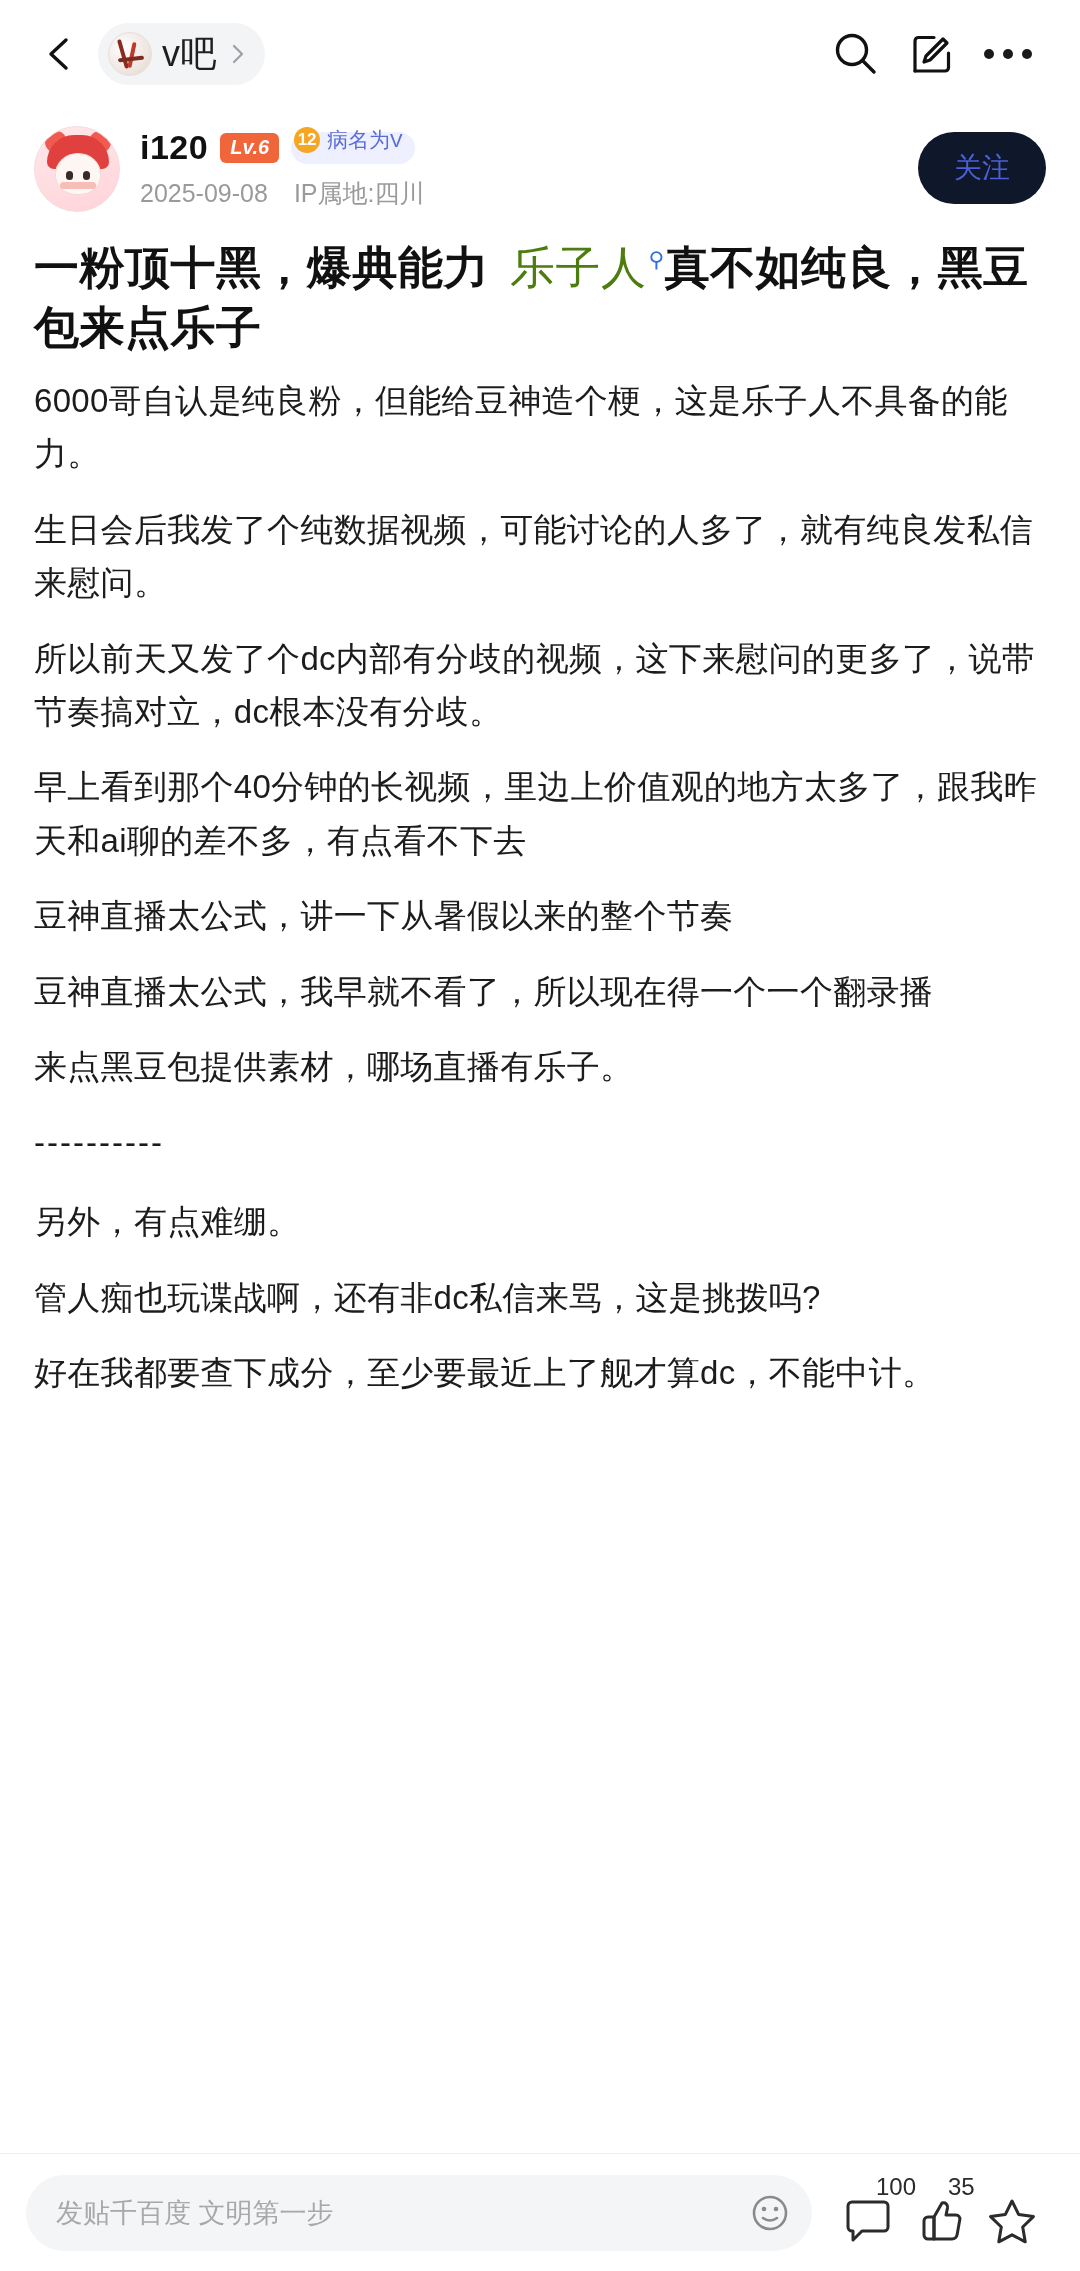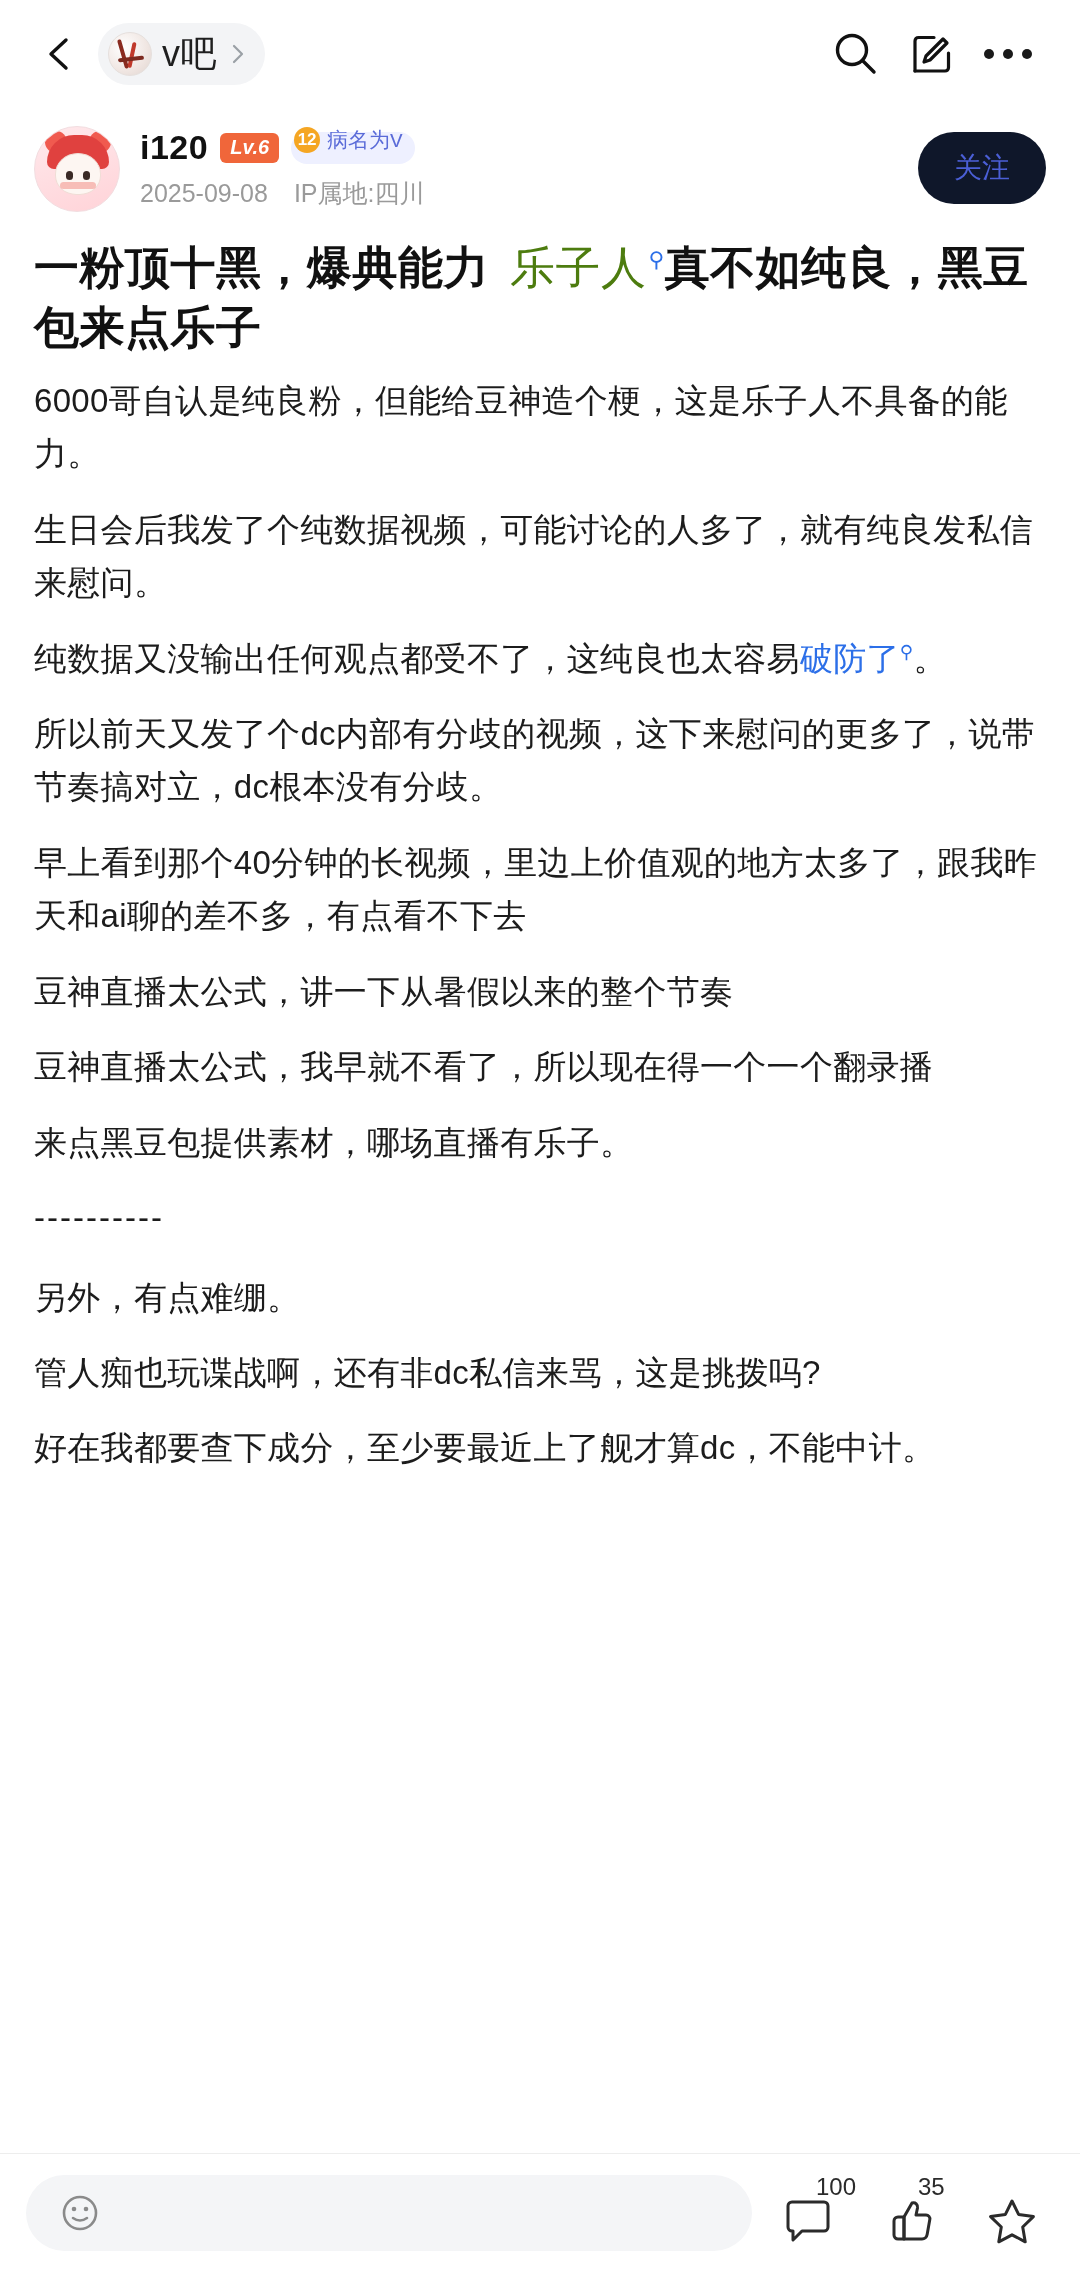--- a/index.html
+++ b/index.html
@@ -327,21 +327,20 @@
     text-overflow: ellipsis;
   }
   .emoji-btn {
     width: 48px; height: 48px;
     flex: 0 0 auto;
     display: flex; align-items: center; justify-content: center;
   }
   .action-group {
     display: flex;
     align-items: flex-start;
-    gap: 30px;
     flex: 0 0 auto;
     padding-right: 6px;
   }
   .action-item {
     position: relative;
     width: 72px;
     height: 72px;
     display: flex;
     align-items: flex-end;
     justify-content: center;
@@ -434,36 +433,34 @@
   <button class="follow-btn">关注</button>
 </div>
 
 <div class="post-title">
   <span>一粉顶十黑，爆典能力</span><span class="kw">乐子人</span><span class="kw-sup">⚲</span><span>真不如纯良，黑豆包来点乐子</span>
 </div>
 
 <div class="post-body">
   <p class="para">6000哥自认是纯良粉，但能给豆神造个梗，这是乐子人不具备的能力。</p>
   <p class="para">生日会后我发了个纯数据视频，可能讨论的人多了，就有纯良发私信来慰问。</p>
-  <p class="para">
-    <span>纯数据又没输出任何观点都受不了，这纯良也太容易</span><span class="ilink">破防了</span><span class="ilink-sup">⚲</span><span>。</span>
-  </p>
   <p class="para">所以前天又发了个dc内部有分歧的视频，这下来慰问的更多了，说带节奏搞对立，dc根本没有分歧。</p>
   <p class="para">早上看到那个40分钟的长视频，里边上价值观的地方太多了，跟我昨天和ai聊的差不多，有点看不下去</p>
   <p class="para">豆神直播太公式，讲一下从暑假以来的整个节奏</p>
   <p class="para">豆神直播太公式，我早就不看了，所以现在得一个一个翻录播</p>
   <p class="para">来点黑豆包提供素材，哪场直播有乐子。</p>
   <p class="para divider">----------</p>
   <p class="para">另外，有点难绷。</p>
   <p class="para">管人痴也玩谍战啊，还有非dc私信来骂，这是挑拨吗?</p>
   <p class="para">好在我都要查下成分，至少要最近上了舰才算dc，不能中计。</p>
 </div>
 
 <div class="bottombar">
   <div class="comment-box">
+    <span class="comment-placeholder">发贴千百度 文明第一步</span>
     <span class="emoji-btn">
       <svg width="44" height="44" viewBox="0 0 44 44">
         <circle cx="22" cy="22" r="16" fill="none" stroke="#8a8a8a" stroke-width="2.6"></circle>
         <circle cx="16" cy="18" r="2.3" fill="#8a8a8a"></circle>
         <circle cx="28" cy="18" r="2.3" fill="#8a8a8a"></circle>
         <path d="M15 27 Q22 32 29 27" fill="none" stroke="#8a8a8a" stroke-width="2.6" stroke-linecap="round"></path>
       </svg>
     </span>
   </div>
 

